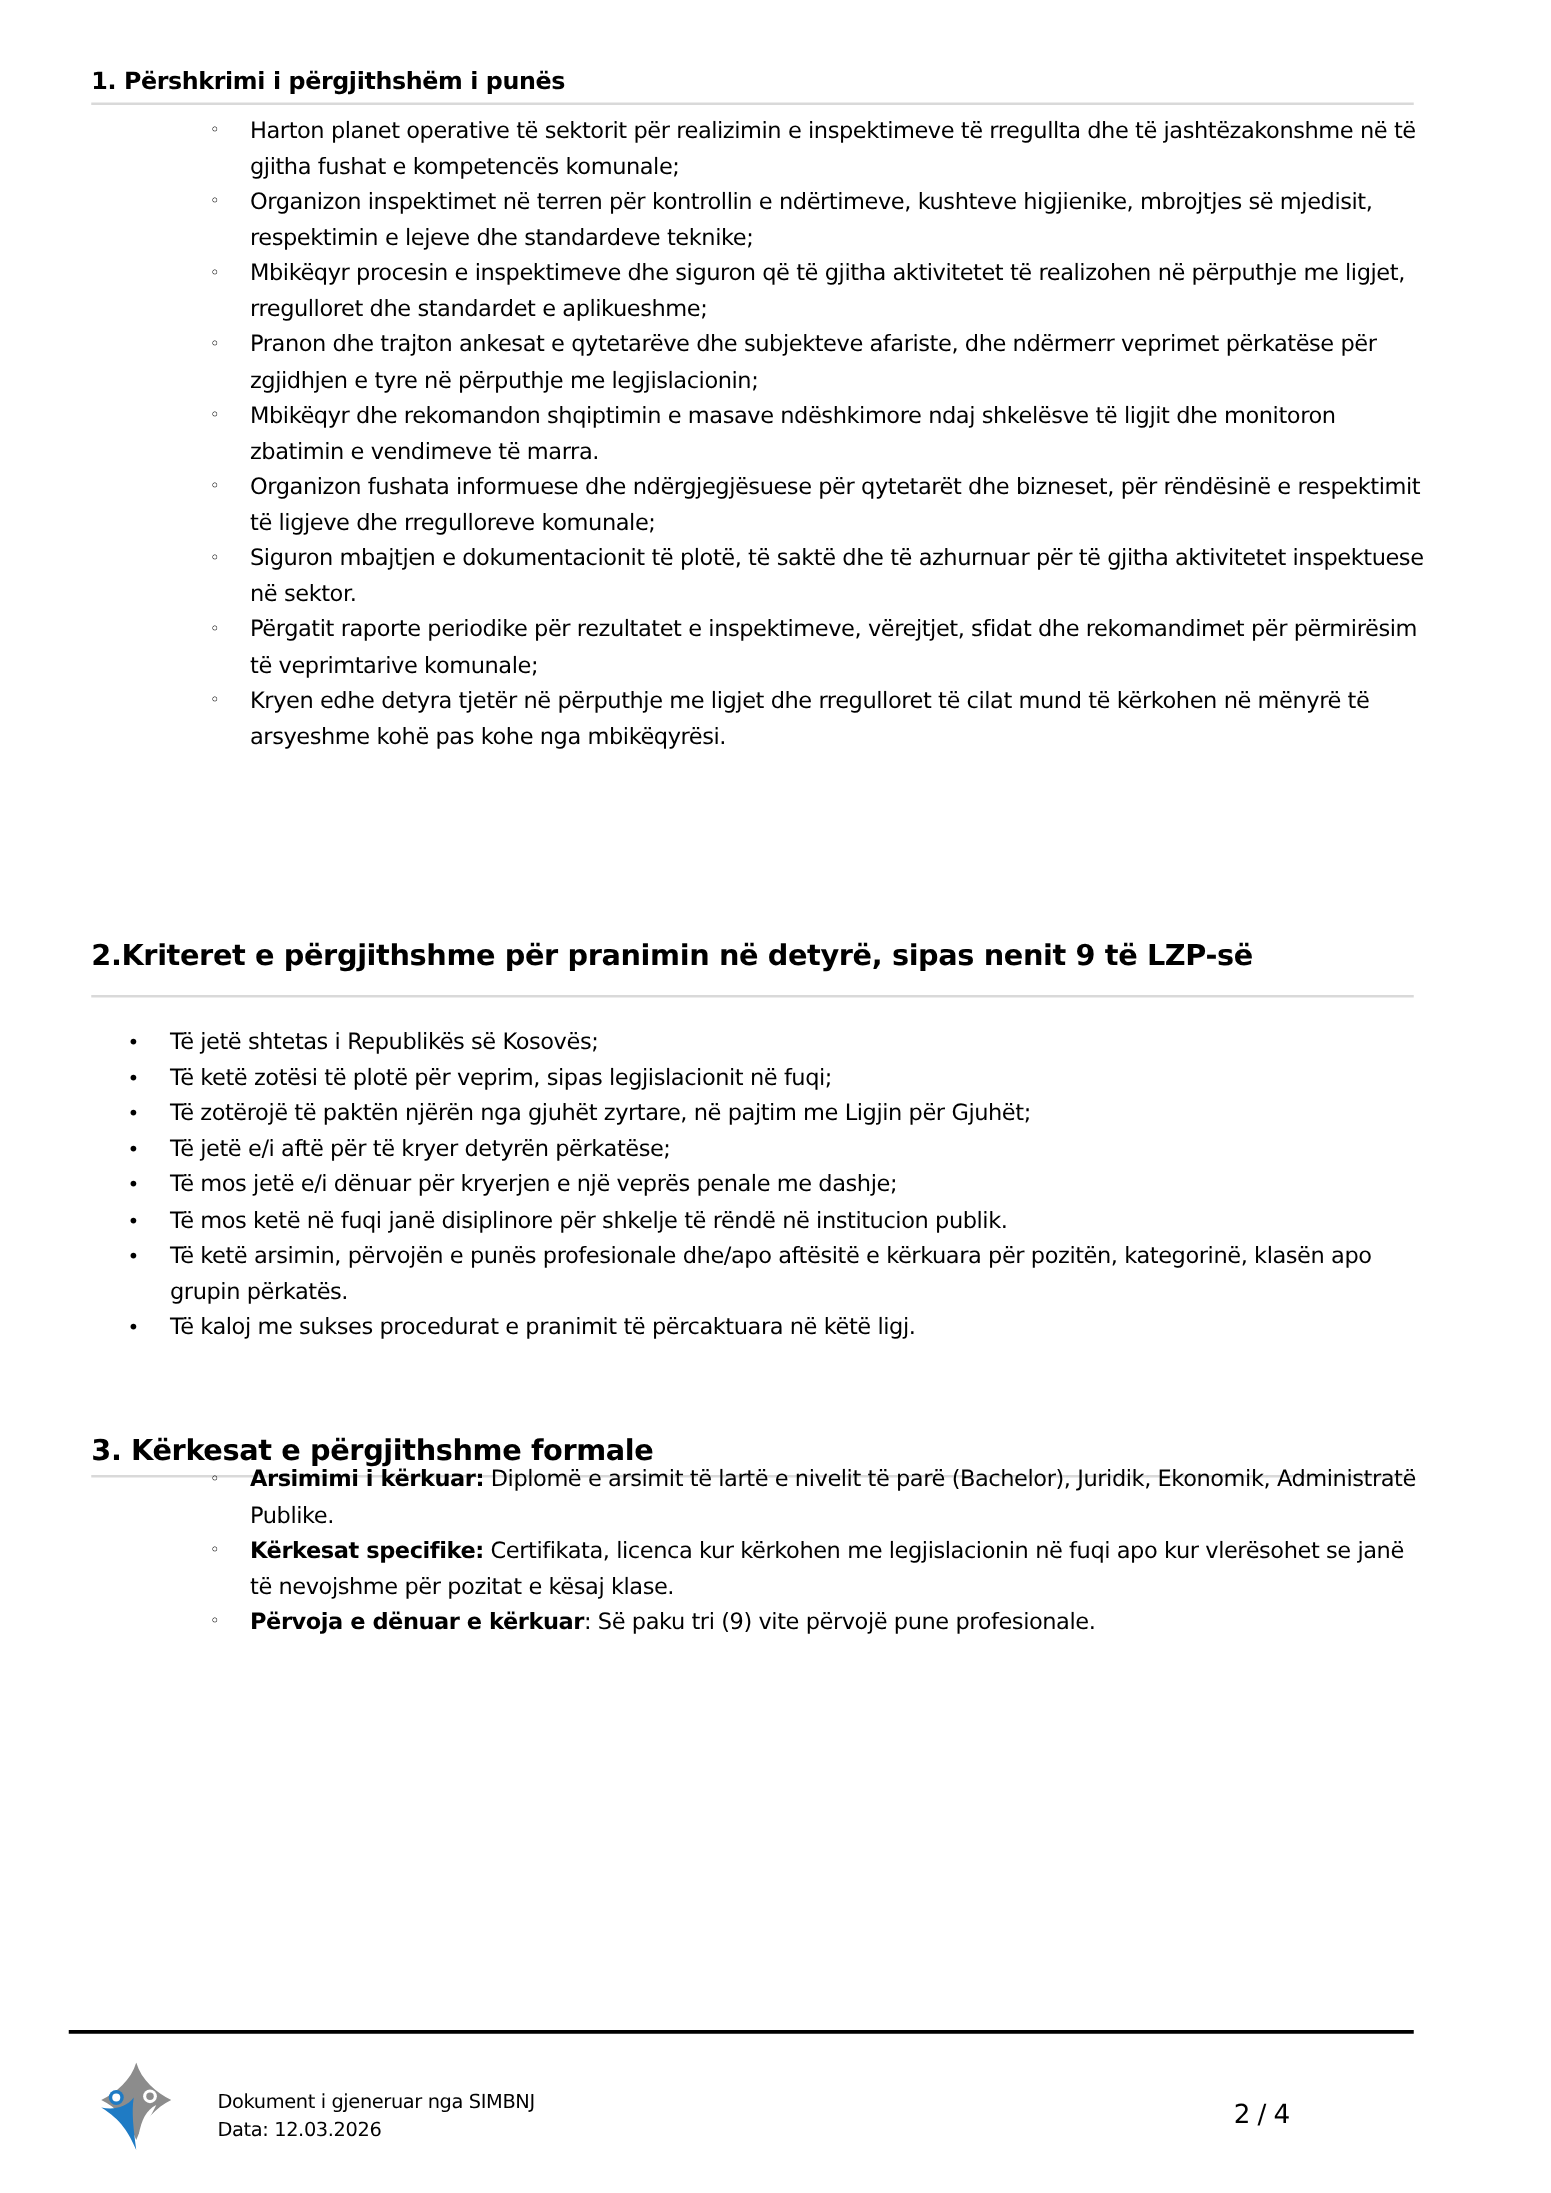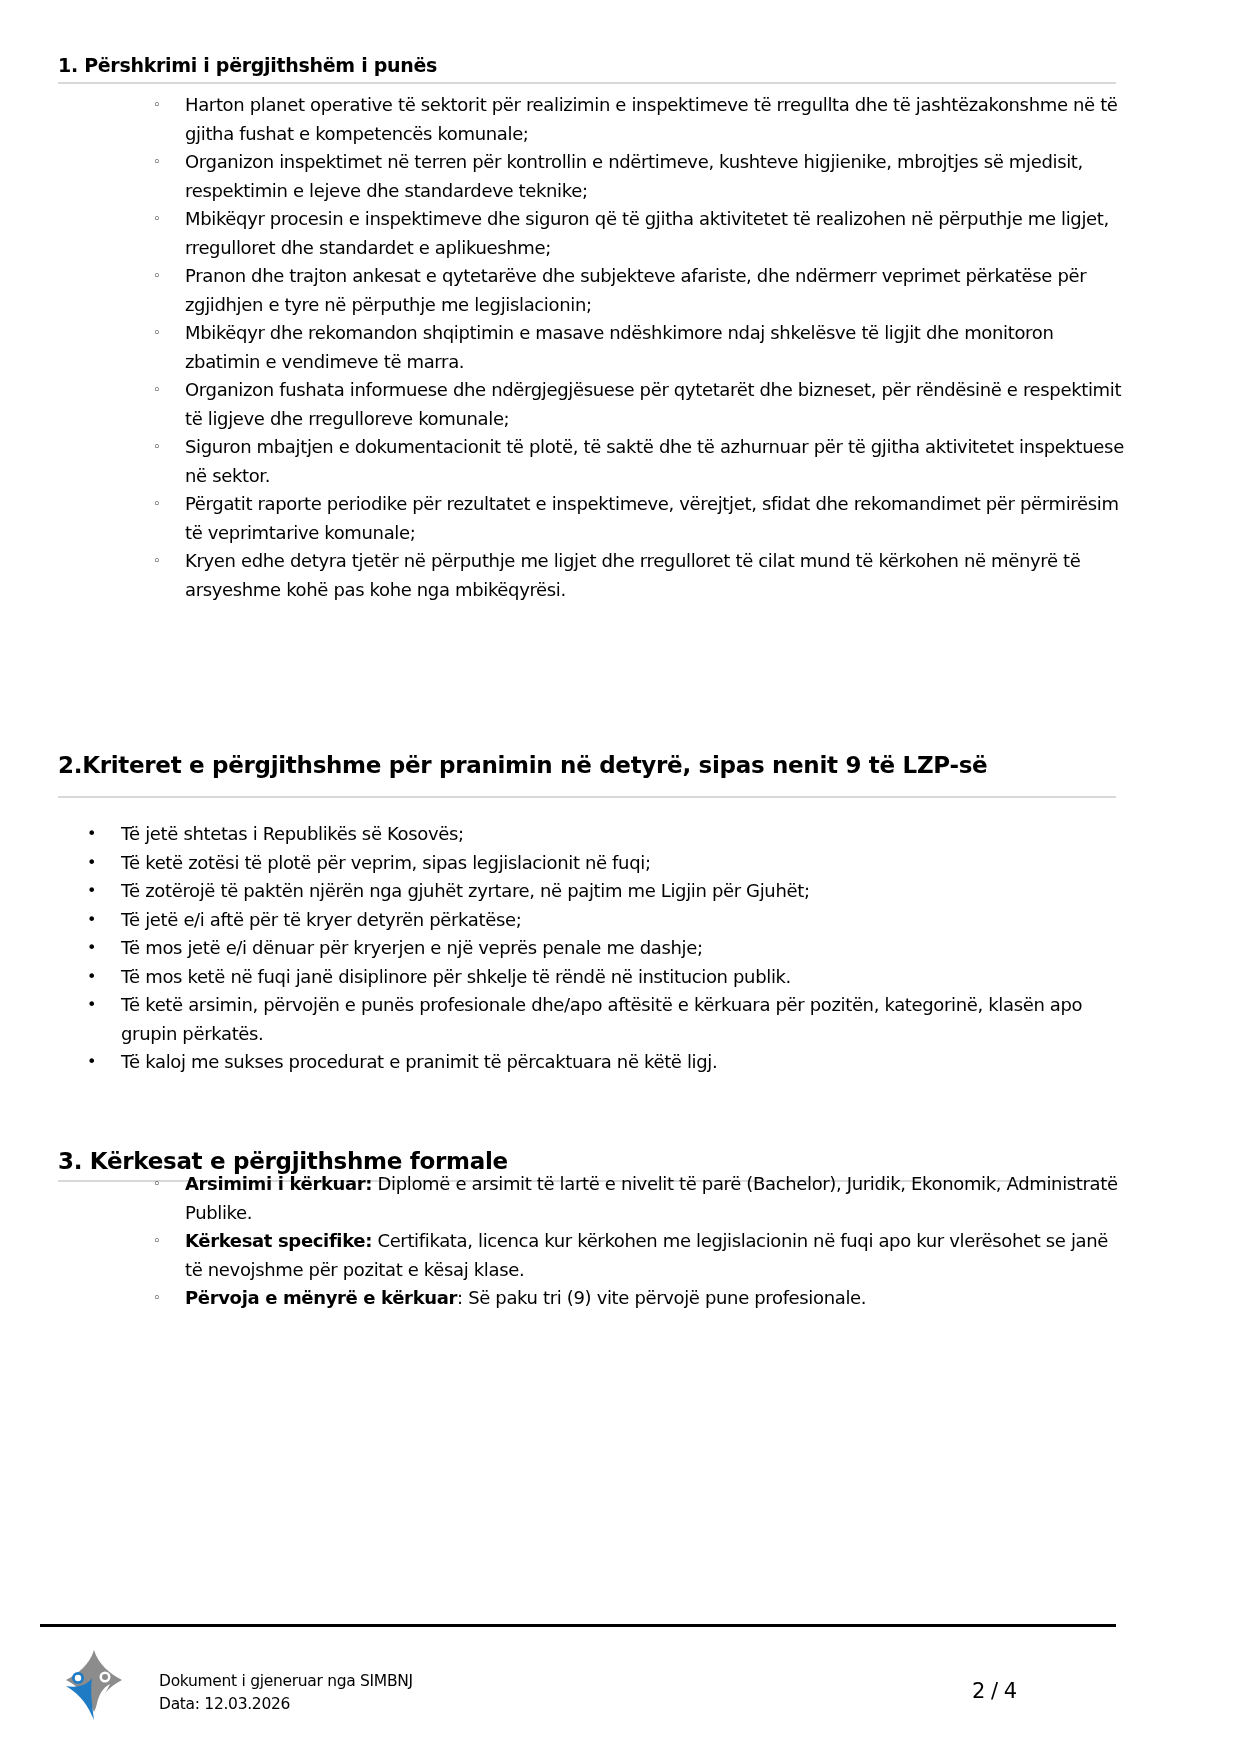--- a/index.html
+++ b/index.html
@@ -1,21 +1,21 @@
 <!DOCTYPE html>
 <html><head>
 <meta charset="utf-8">
 <style>
   html, body { margin: 0; padding: 0; background: #ffffff; }
   body {
     width: 1241px; height: 1754px; position: relative; overflow: hidden;
     font-family: "DejaVu Sans", "Liberation Sans", sans-serif;
     color: #000000;
   }
-  .page { position: absolute; left: 0; top: 0; width: 1166px; height: 1754px; }
+  .page { position: absolute; left: 15px; top: 0; width: 1166px; height: 1754px; }
 
   .section-heading {
     position: absolute; left: 58px; width: 1058px;
     font-weight: bold; color: #000;
     border-bottom: 2px solid #d9d9d9;
     letter-spacing: -0.3px;
     white-space: nowrap;
   }
   .h1 { top: 54px; font-size: 19px; padding-bottom: 6px; }
   .h2 { top: 752px; font-size: 23px; padding-bottom: 18px; }
@@ -80,21 +80,21 @@
     <li><span class="bullet">•</span><span>Të mos jetë e/i dënuar për kryerjen e një veprës penale me dashje;</span></li>
     <li><span class="bullet">•</span><span>Të mos ketë në fuqi janë disiplinore për shkelje të rëndë në institucion publik.</span></li>
     <li><span class="bullet">•</span><span>Të ketë arsimin, përvojën e punës profesionale dhe/apo aftësitë e kërkuara për pozitën, kategorinë, klasën apo grupin përkatës.</span></li>
     <li><span class="bullet">•</span><span>Të kaloj me sukses procedurat e pranimit të përcaktuara në këtë ligj.</span></li>
   </ul>
 
   <div class="section-heading h3">3. Kërkesat e përgjithshme formale</div>
   <ul class="list circle" id="list3">
     <li><span class="bullet">◦</span><b>Arsimimi i kërkuar:</b><span> Diplomë e arsimit të lartë e nivelit të parë (Bachelor), Juridik, Ekonomik, Administratë Publike.</span></li>
     <li><span class="bullet">◦</span><b>Kërkesat specifike:</b><span> Certifikata, licenca kur kërkohen me legjislacionin në fuqi apo kur vlerësohet se janë të nevojshme për pozitat e kësaj klase.</span></li>
-    <li><span class="bullet">◦</span><b>Përvoja e mënyrë e kërkuar</b><span>: Së paku tri (9) vite përvojë pune profesionale.</span></li>
+    <li><span class="bullet">◦</span><b>Përvoja e dënuar e kërkuar</b><span>: Së paku tri (9) vite përvojë pune profesionale.</span></li>
   </ul>
 
   <div class="footer-rule"></div>
   <div class="logo">
     <svg width="66" height="70" viewBox="0 0 66 70">
 
       <path d="M34 0 C38 14 50 24 62 30 C50 36 40 46 34 62 C28 46 18 36 6 30 C18 24 30 14 34 0 Z" fill="#8c8c8c"></path>
 
       <circle cx="45" cy="27" r="5.5" fill="#ffffff"></circle>
       <circle cx="45" cy="27" r="3" fill="#8c8c8c"></circle>

